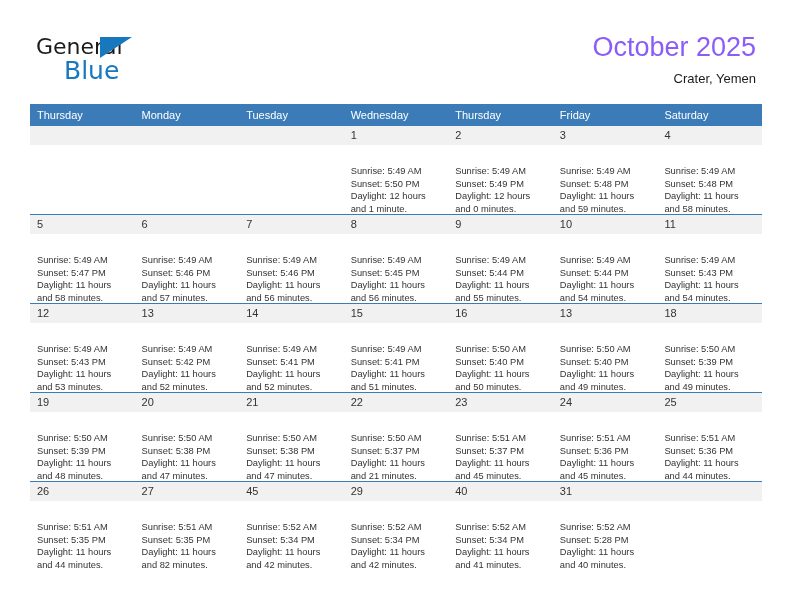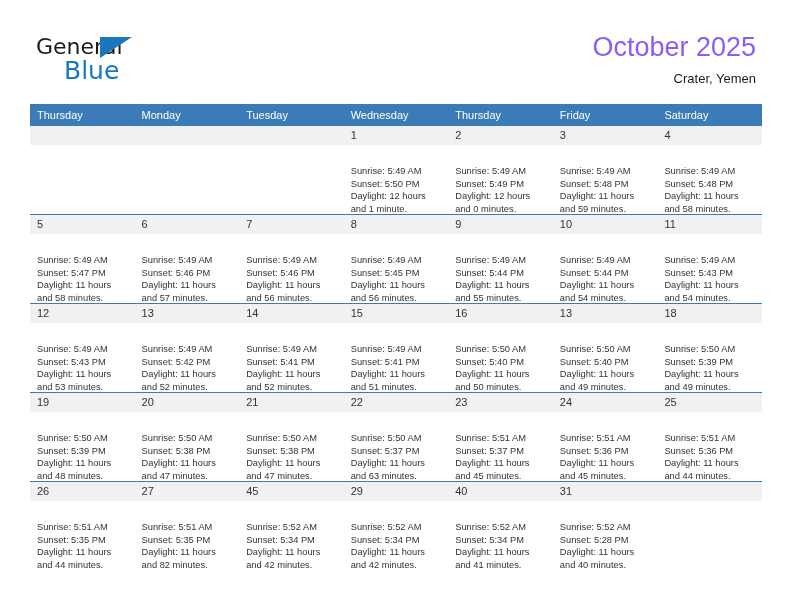--- a/index.html
+++ b/index.html
@@ -408,21 +408,21 @@
                 <div class="daylight">Daylight: 11 hours and 47 minutes.</div>
               </div>
             </div>
           </td>
           <td>
             <div class="daycell">
               <div class="datenum">22</div>
               <div class="details">
                 <div>Sunrise: 5:50 AM</div>
                 <div>Sunset: 5:37 PM</div>
-                <div class="daylight">Daylight: 11 hours and 63 minutes.</div>
+                <div class="daylight">Daylight: 11 hours and 21 minutes.</div>
               </div>
             </div>
           </td>
           <td>
             <div class="daycell">
               <div class="datenum">23</div>
               <div class="details">
                 <div>Sunrise: 5:51 AM</div>
                 <div>Sunset: 5:37 PM</div>
                 <div class="daylight">Daylight: 11 hours and 45 minutes.</div>

